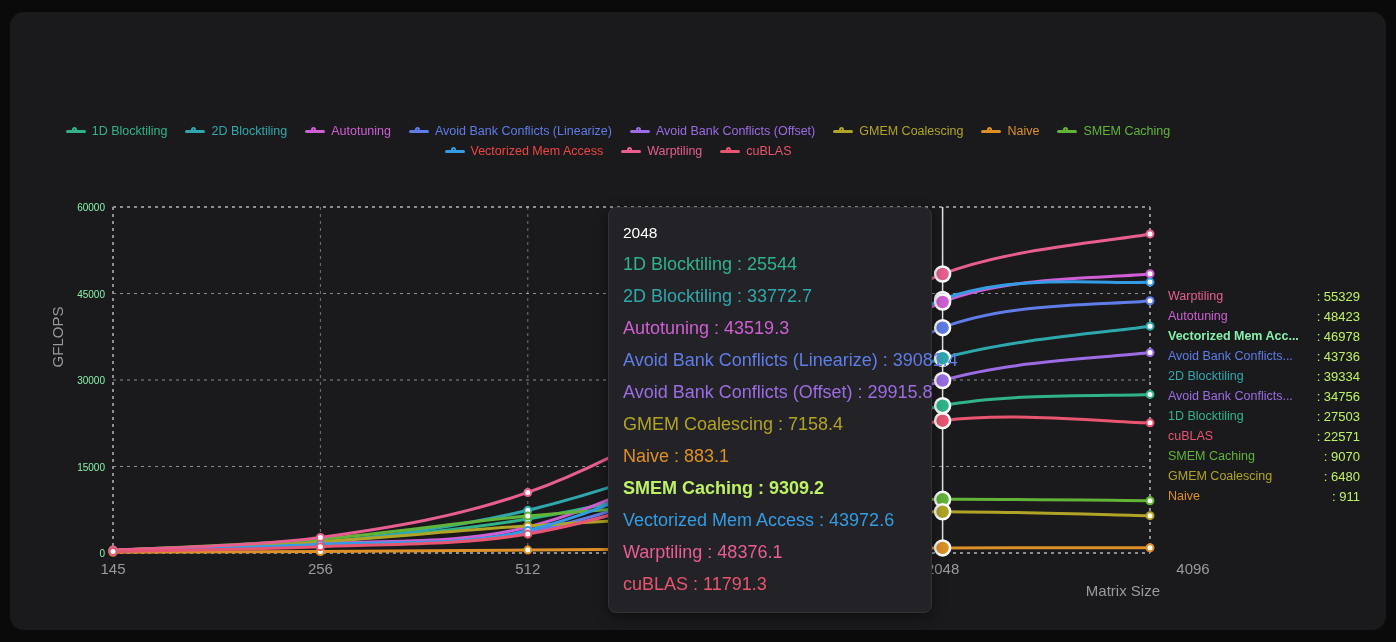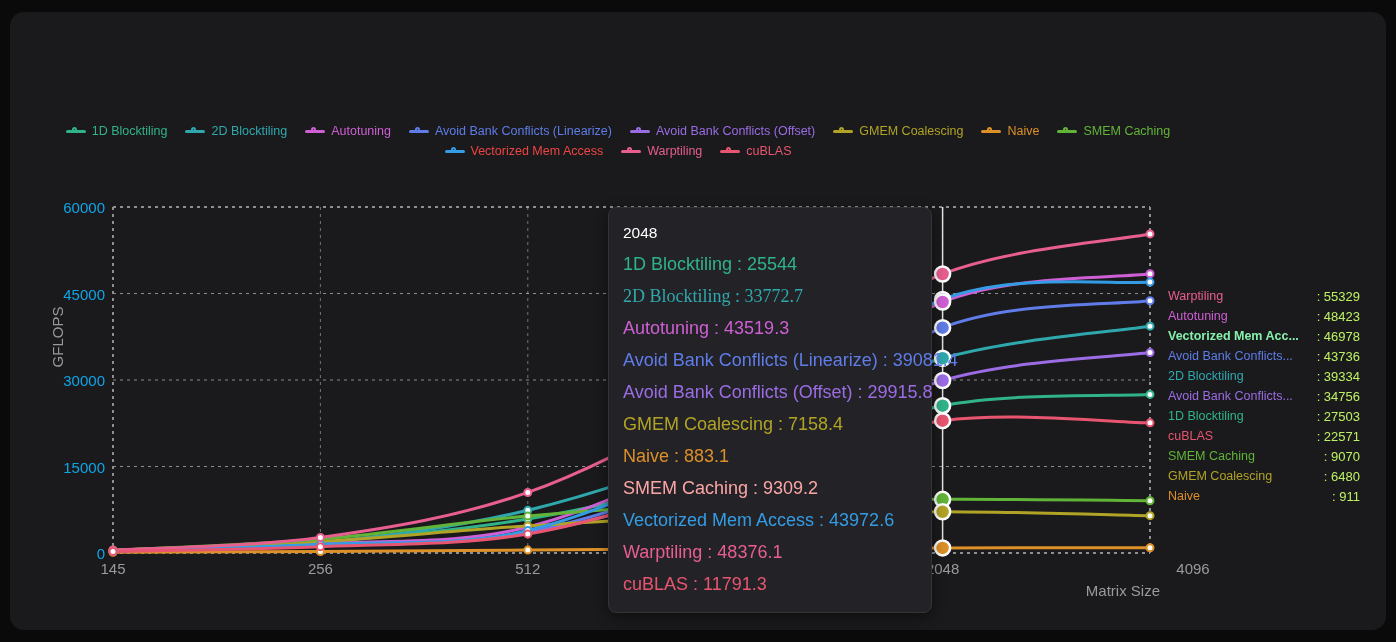--- a/index.html
+++ b/index.html
@@ -9,21 +9,21 @@
   .subtitle { position:absolute; left:35px; top:63px; font-size:13.5px; color:#a3a3a3; }
   .legend { position:absolute; left:28px; top:124px; width:1180px; display:flex; flex-wrap:wrap; justify-content:center; column-gap:18px; row-gap:6px; z-index:4; }
   .legend-item { display:flex; align-items:center; gap:6px; font-size:12.5px; cursor:pointer; }
   .legend-marker { position:relative; width:20px; height:9px; flex:0 0 auto; }
   .legend-marker .lm-line { position:absolute; left:0; top:3px; width:20px; height:3px; border-radius:2px; }
   .legend-marker .lm-ring { position:absolute; left:6px; top:0; width:5px; height:5px; border-radius:50%; border:2px solid; background:#1a1a1c; }
   #chart-svg { position:absolute; left:0; top:0; z-index:2; pointer-events:none; }
   .axis-label { position:absolute; color:#9a9a9a; font-size:15px; z-index:2; }
   #ylabel { left:57px; top:337px; transform:translate(-50%,-50%) rotate(-90deg); }
   #xlabel { right:236px; top:582px; }
-  .ytick { position:absolute; width:70px; text-align:right; transform:translateY(-50%); color:#0ea5e9; font-size:15px; z-index:2; }
+  .ytick { position:absolute; width:70px; text-align:right; transform:translateY(-50%); color:#86efac; font-size:10px; z-index:2; }
   .xtick { position:absolute; transform:translateX(-50%); color:#9a9a9a; font-size:15px; z-index:2; }
   .tooltip { position:absolute; left:608px; top:207px; width:324px; background:#232327; border:1px solid #343438; border-radius:8px; padding:10px 14px 12px 14px; z-index:5; box-shadow:0 4px 14px rgba(0,0,0,0.45); }
   .tooltip-title { color:#ffffff; font-size:15.5px; height:30px; line-height:30px; }
   .tooltip-row { font-size:18px; height:32px; line-height:32px; white-space:nowrap; }
   .end-panel { position:absolute; left:1168px; top:286px; width:192px; z-index:3; }
   .end-row { display:flex; justify-content:space-between; align-items:center; height:20px; }
   .end-name { font-size:12.5px; white-space:nowrap; overflow:hidden; }
   .end-value { font-size:13px; color:#bef264; white-space:nowrap; }
 </style>
 </head>
@@ -266,24 +266,24 @@
     <div class="end-row">
       <span class="end-name" style="color: rgb(221, 144, 39);">Naive</span>
       <span class="end-value">: 911</span>
     </div>
   </div>
 
 <div class="tooltip" id="tooltip">
   <div class="tooltip-title">2048</div>
   <div id="tooltip-rows">
       <div class="tooltip-row" style="color: rgb(48, 179, 138);">1D Blocktiling : 25544</div>
-      <div class="tooltip-row" style="color: rgb(47, 168, 173); font-family: Liberation Serif, serif;">2D Blocktiling : 33772.7</div>
+      <div class="tooltip-row" style="color: rgb(47, 168, 173);">2D Blocktiling : 33772.7</div>
       <div class="tooltip-row" style="color: rgb(207, 95, 212);">Autotuning : 43519.3</div>
       <div class="tooltip-row" style="color: rgb(95, 124, 232);">Avoid Bank Conflicts (Linearize) : 39081.4</div>
       <div class="tooltip-row" style="color: rgb(155, 108, 228);">Avoid Bank Conflicts (Offset) : 29915.8</div>
       <div class="tooltip-row" style="color: rgb(177, 163, 37);">GMEM Coalescing : 7158.4</div>
       <div class="tooltip-row" style="color: rgb(221, 144, 39);">Naive : 883.1</div>
-      <div class="tooltip-row" style="color: #fca5a5;">SMEM Caching : 9309.2</div>
+      <div class="tooltip-row" style="color: #bef264; font-weight: bold;">SMEM Caching : 9309.2</div>
       <div class="tooltip-row" style="color: rgb(52, 156, 228);">Vectorized Mem Access : 43972.6</div>
       <div class="tooltip-row" style="color: rgb(232, 94, 144);">Warptiling : 48376.1</div>
       <div class="tooltip-row" style="color: rgb(232, 85, 112);">cuBLAS : 11791.3</div>
     </div>
 </div>
 
 </body></html>

